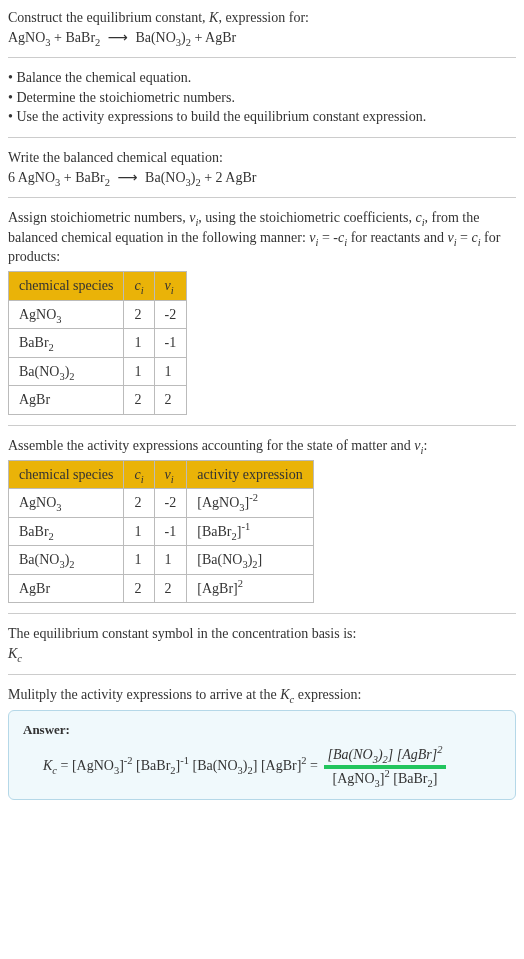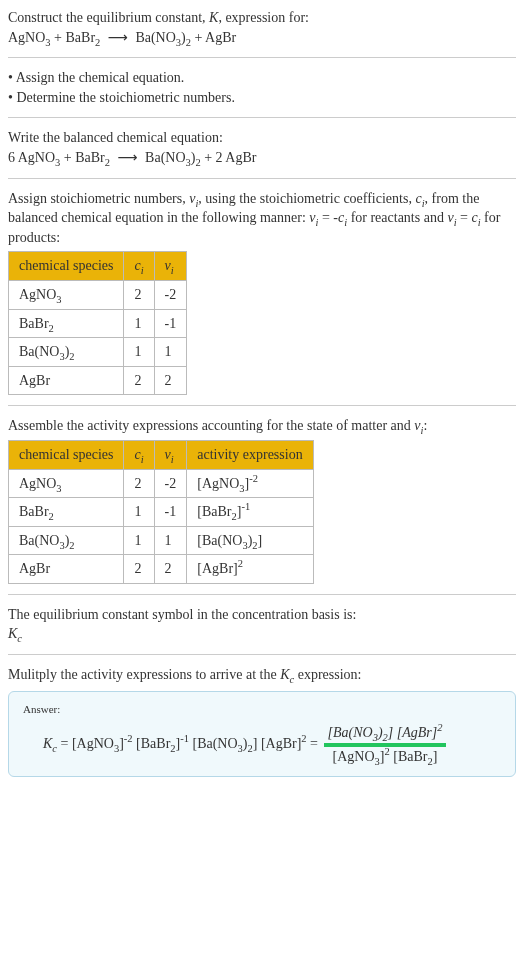--- a/index.html
+++ b/index.html
@@ -46,22 +46,23 @@
     background: #eab308;
   }
   .answer-box {
     border: 1px solid #b5d8e8;
     background: #f0f9fc;
     border-radius: 6px;
     padding: 10px 14px;
     margin-top: 6px;
   }
   .answer-label {
-    font-size: 11px;
+    font-size: 13px;
     margin-bottom: 6px;
+    font-weight: bold;
   }
   .fraction {
     display: inline-block;
     vertical-align: middle;
     text-align: center;
     margin: 0 2px;
   }
   .fraction .num {
     display: block;
     border-bottom: 4px solid #22c55e;
@@ -85,22 +86,23 @@
   </span>
   <span class="arrow">⟶</span>
   <span>
     <span>Ba(NO</span><span class="sub">3</span><span>)</span><span class="sub">2</span><span> + AgBr</span>
   </span>
 </div>
 
 <hr>
 
 <div class="section">
-  <div>• Assign the chemical equation.</div>
+  <div>• Balance the chemical equation.</div>
   <div>• Determine the stoichiometric numbers.</div>
+  <div>• Use the activity expressions to build the equilibrium constant expression.</div>
 </div>
 
 <hr>
 
 <div class="section">
   <div>Write the balanced chemical equation:</div>
   <span>
     <span>6 AgNO</span><span class="sub">3</span><span> + BaBr</span><span class="sub">2</span>
     <span class="arrow">⟶</span>
     <span>Ba(NO</span><span class="sub">3</span><span>)</span><span class="sub">2</span><span> + 2 AgBr</span>

